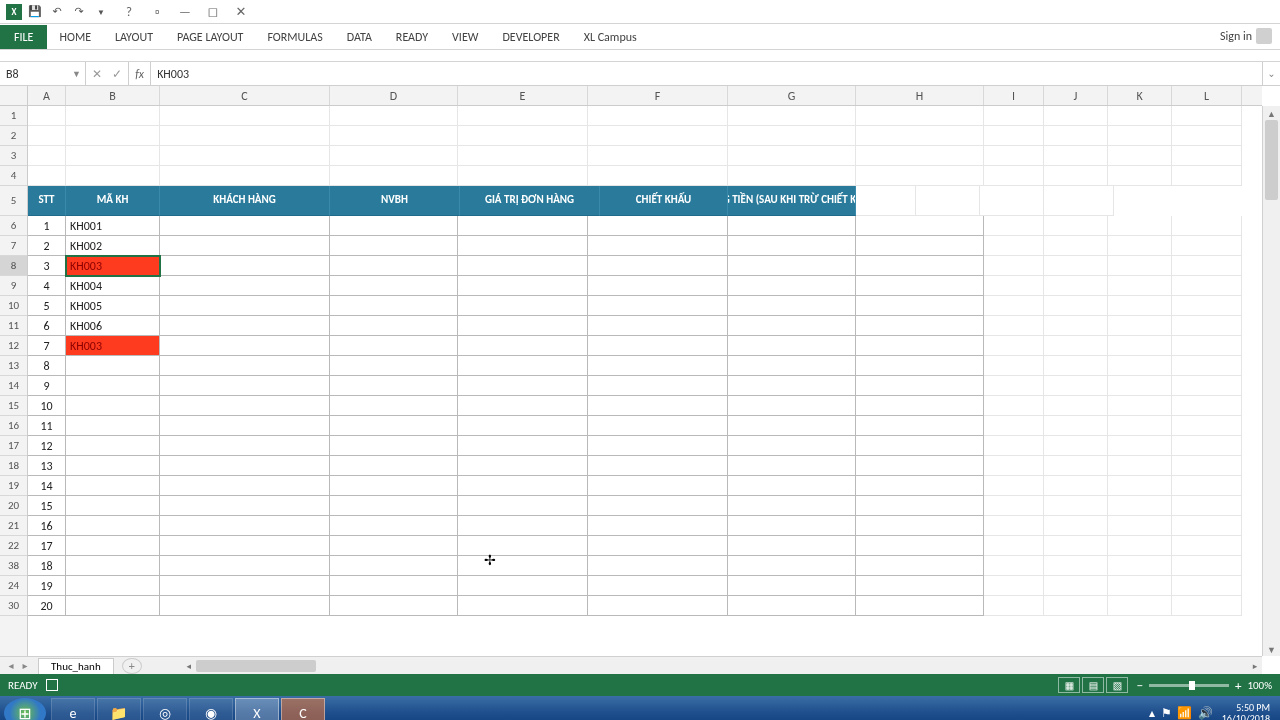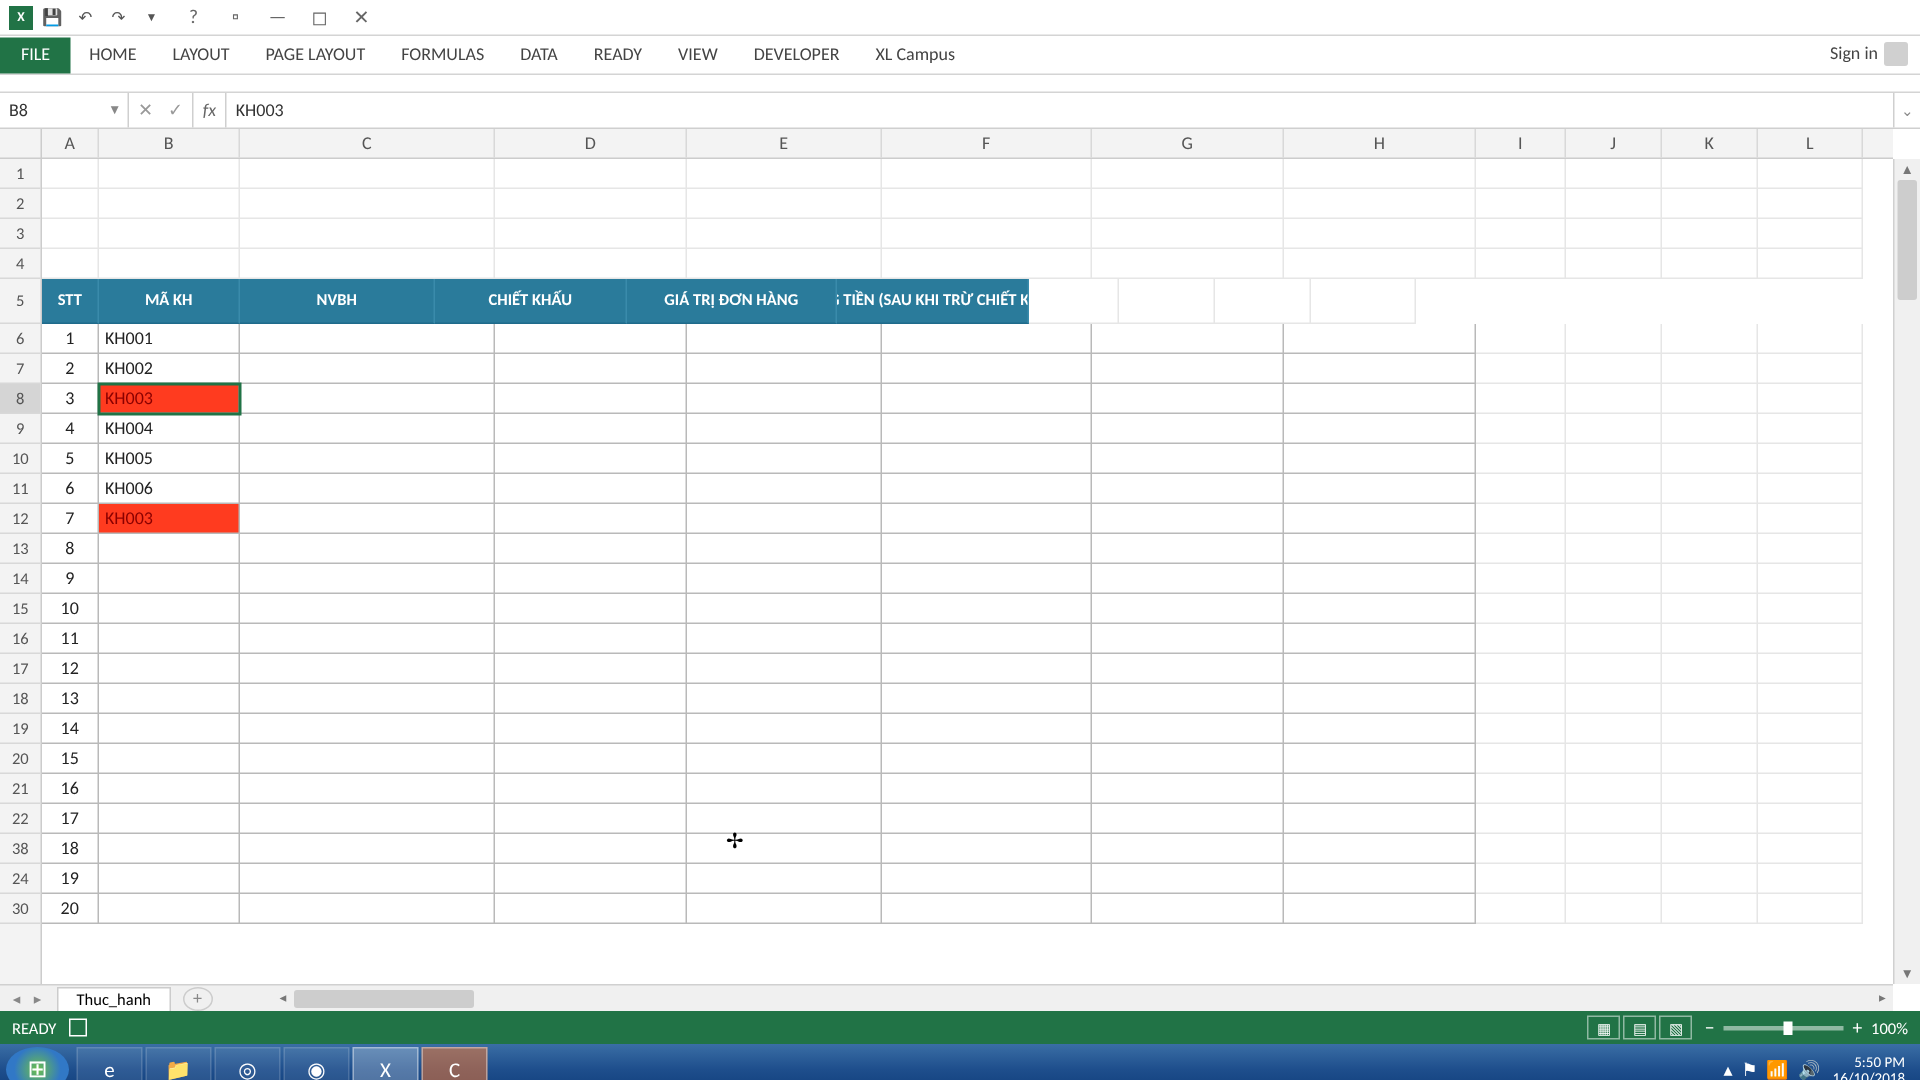--- a/index.html
+++ b/index.html
@@ -251,23 +251,24 @@
         <div class="cell" style="width: 128px;"></div>
         <div class="cell" style="width: 128px;"></div>
         <div class="cell" style="width: 60px;"></div>
         <div class="cell" style="width: 64px;"></div>
         <div class="cell" style="width: 64px;"></div>
         <div class="cell" style="width: 70px;"></div>
       </div>
       <div class="row double">
         <div class="cell th" style="width: 38px;">STT</div>
         <div class="cell th" style="width: 94px;">MÃ KH</div>
+        <div class="cell th" style="width: 170px;">KHÁCH HÀNG</div>
         <div class="cell th" style="width: 130px;">NVBH</div>
+        <div class="cell th" style="width: 140px;">GIÁ TRỊ ĐƠN HÀNG</div>
         <div class="cell th" style="width: 128px;">CHIẾT KHẤU</div>
-        <div class="cell th" style="width: 140px;">GIÁ TRỊ ĐƠN HÀNG</div>
         <div class="cell th" style="width: 128px;">TỔNG TIỀN (SAU KHI TRỪ CHIẾT KHẤU)</div>
         <div class="cell" style="width: 60px;"></div>
         <div class="cell" style="width: 64px;"></div>
         <div class="cell" style="width: 64px;"></div>
         <div class="cell" style="width: 70px;"></div>
       </div>
       <div class="row">
         <div class="cell tcell stt" style="width: 38px;">1</div>
         <div class="cell tcell" style="width: 94px;">KH001</div>
         <div class="cell tcell" style="width: 170px;"></div>

